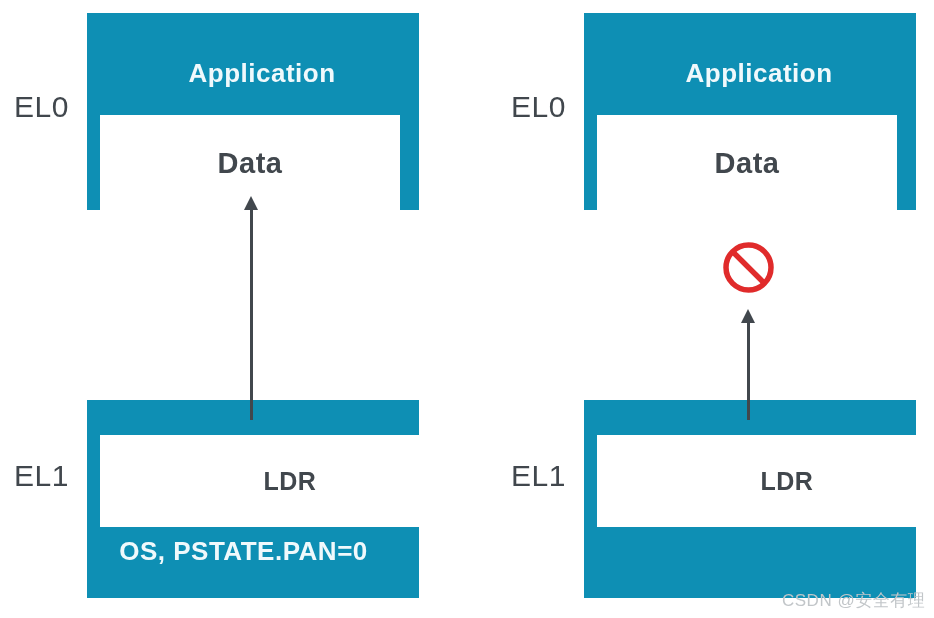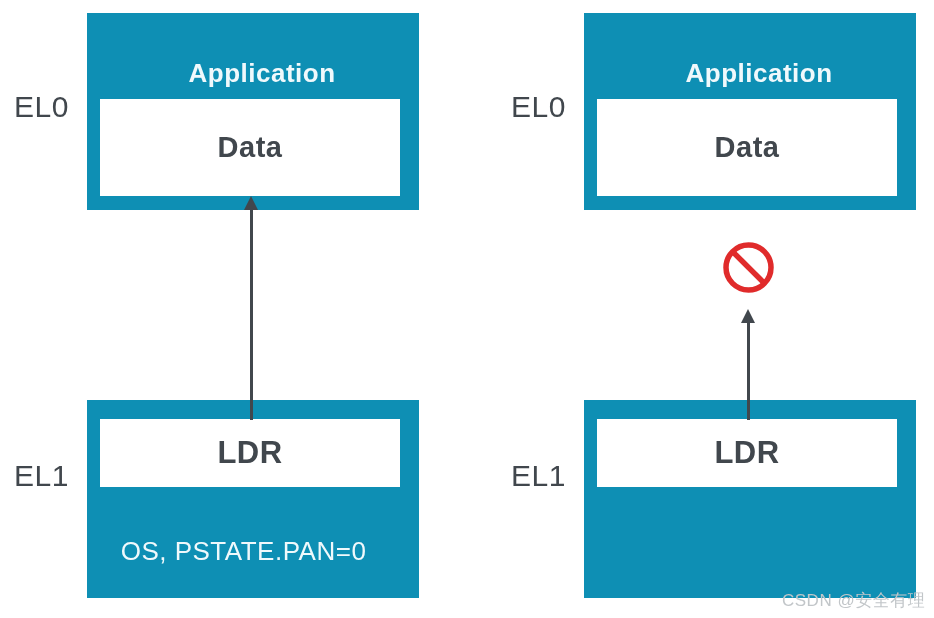--- a/index.html
+++ b/index.html
@@ -28,28 +28,28 @@
   .ldr-box { top:400px; height:198px; }
 
   .teal-title {
     position:absolute; left:0; right:19px; top:45px;
     text-align:center; font-size:26px; font-weight:600;
     color:var(--box-text-light,#F0F9FC); letter-spacing:0.5px;padding-left:37px;
   }
   .whitebox {
     position:absolute; left:13px; width:300px; background:#ffffff;
     display:flex; align-items:center; justify-content:center;
-    font-weight:600; color:var(--ink,#41474D); letter-spacing:0.5px;
+    font-weight:600; color:var(--ink,#41474D); letter-spacing:0.5px;margin-top:16px;
   }
   .data-inner { top:86px; height:97px; font-size:29px; }
-  .ldr-inner  { top:19px; height:68px; font-size:31px; }
+  .ldr-inner  { top:19px; height:92px; font-size:25px;padding-left:40px; }
 
   .os-label {
     position:absolute; left:0; right:19px; top:136px;
-    text-align:center; font-size:26px; font-weight:400;
+    text-align:center; font-size:26px; font-weight:700;
     color:var(--box-text-light,#F0F9FC); letter-spacing:0.5px;
   }
 
   .arrow { position:absolute; width:16px; z-index:5; }
   .arrow .shaft {
     position:absolute; left:6.5px; top:11px; bottom:0; width:3px;
     background:var(--ink,#41474D);
   }
   .arrow .head {
     position:absolute; left:1px; top:0; width:0; height:0;

